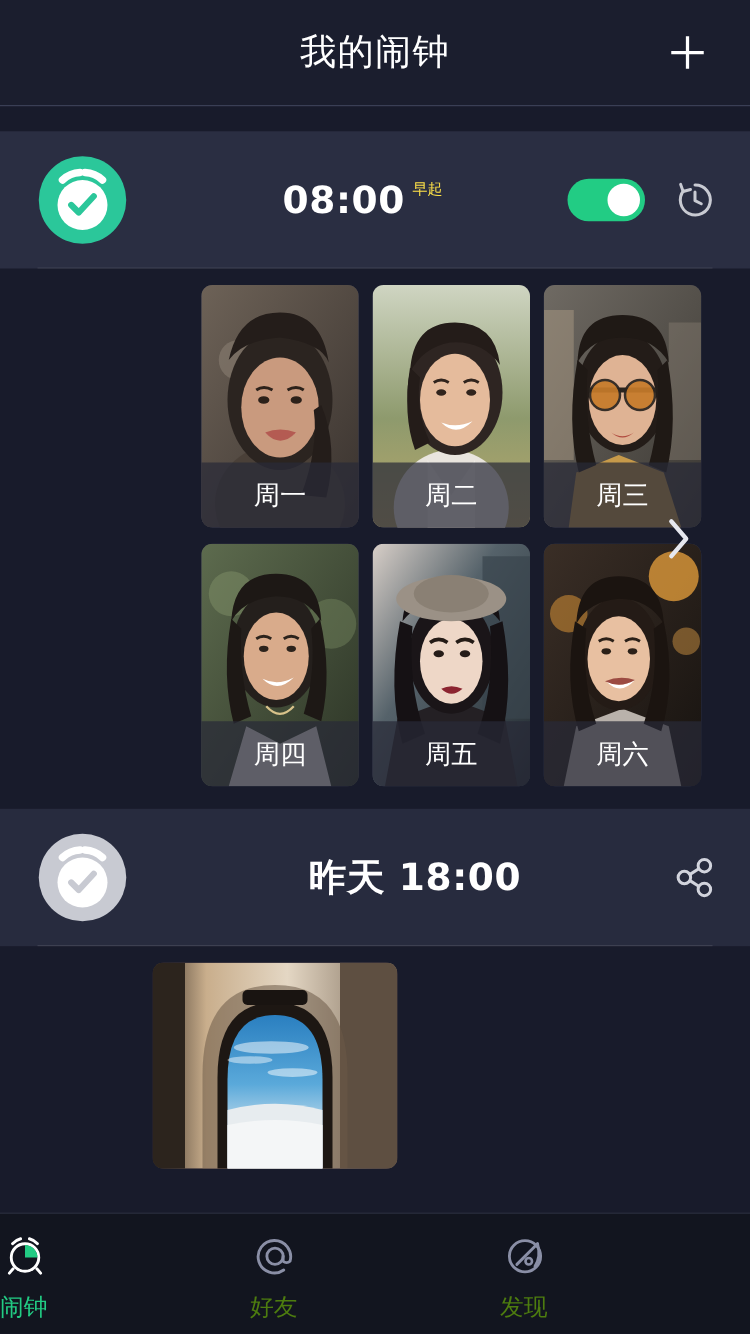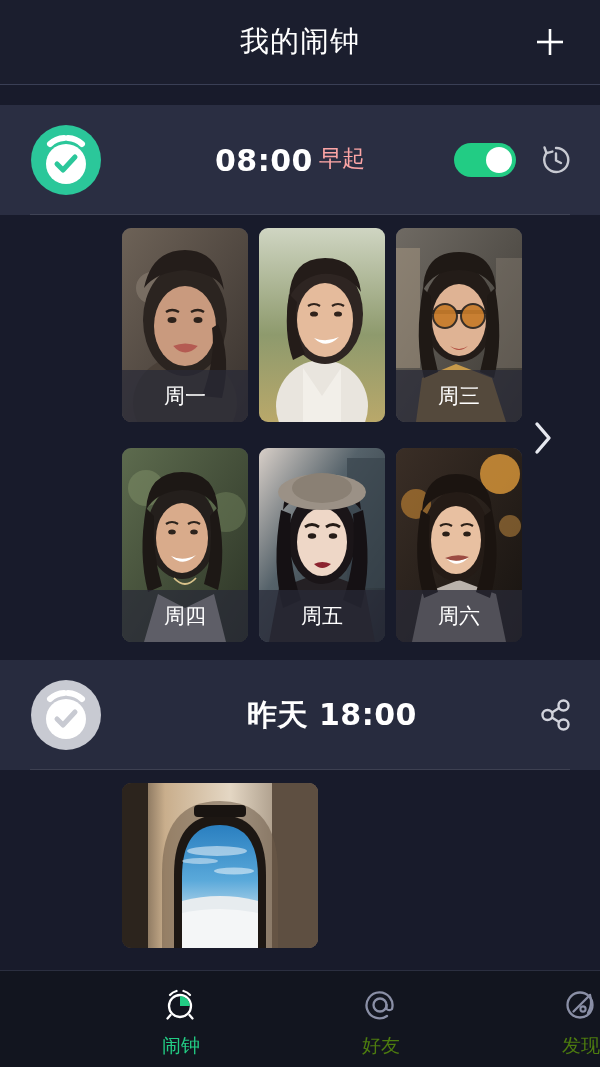--- a/index.html
+++ b/index.html
@@ -41,40 +41,40 @@
     display:flex; align-items:center; padding:0 26px 0 30px;
   }
   .alarm-row.inactive { background:#272b3e; }
   .alarm-row::after {
     content:""; position:absolute; left:30px; right:30px; bottom:0;
     height:1px; background:rgba(255,255,255,0.10);
   }
   .alarm-icon { width:72px; height:72px; flex:0 0 72px; margin-right:24px; }
   .alarm-text { flex:1 1 auto; display:flex; justify-content:center; gap:6px; }
   .alarm-time { font-size:30px; color:#ffffff; font-weight:bold; letter-spacing:0.5px; }
-  .alarm-label { font-size:23px; color:#fca5a5; }
+  .alarm-label { font-size:12px; color:#fde047; }
   .alarm-actions { display:flex; align-items:center; gap:22px; flex:0 0 auto; }
 
   .toggle {
     width:62px; height:34px; border-radius:17px; background:#22cc84;
     position:relative; cursor:pointer; flex:0 0 62px;
   }
   .toggle .knob {
     position:absolute; top:4px; right:4px; width:26px; height:26px;
     border-radius:50%; background:#ffffff;
   }
   .icon-btn { width:36px; height:36px; display:flex; align-items:center; justify-content:center; cursor:pointer; }
 
   
   .grid-section {
     position:relative; background:#181b2b;
     padding:13px 0 18px 0;
     flex:0 0 auto;
   }
-  .grid-rows { display:flex; flex-direction:column; gap:26px; padding-left:122px; }
+  .grid-rows { display:flex; flex-direction:column; gap:13px; padding-left:122px;align-items:center; }
   .grid-row { display:flex; gap:11px; }
   .day-card {
     position:relative; width:126px; height:194px; border-radius:9px;
     overflow:hidden; cursor:pointer; flex:0 0 126px;
     background:#3a3d4e;
   }
   .day-card .photo { position:absolute; inset:0; }
   .day-card .photo svg { width:100%; height:100%; display:block; }
   .day-card .cap {
     position:absolute; left:0; right:0; bottom:0; height:52px;
@@ -95,21 +95,21 @@
     background:#2a2433;
   }
   .flight-card svg { width:100%; height:100%; display:block; }
 
   
   .tabbar {
     flex:0 0 97px; height:97px; background:#12151f;
     border-top:1px solid #2b2f40;
     display:flex; align-items:flex-start; padding-top:14px;
   }
-  .tab { flex:1 1 0; display:flex; flex-direction:column; align-items:flex-end; gap:8px; cursor:pointer; }
+  .tab { flex:1 1 0; display:flex; flex-direction:column; align-items:flex-start; gap:8px; cursor:pointer; }
   .tab .tab-ico { width:40px; height:40px; display:flex; align-items:center; justify-content:center; }
   .tab .tab-lbl { font-size:19px; color:#4d7c0f; }
   .tab.active .tab-lbl { color:#22cc84; }
 </style>
 </head>
 <body>
 
 <div class="app">
 
   <div class="header">
@@ -200,20 +200,21 @@
               <ellipse cx="66" cy="92" rx="28" ry="37" fill="#e5bb9c"></ellipse>
               <ellipse cx="55" cy="86" rx="4" ry="2.6" fill="#30231c"></ellipse>
               <ellipse cx="79" cy="86" rx="4" ry="2.6" fill="#30231c"></ellipse>
               <path d="M49 78 Q55 74 61 78" stroke="#30231c" stroke-width="2.2" fill="none"></path>
               <path d="M73 78 Q79 74 85 78" stroke="#30231c" stroke-width="2.2" fill="none"></path>
               <path d="M55 110 Q67 122 80 109 Q67 115 55 110Z" fill="#ffffff"></path>
               <path d="M30 70 Q32 30 66 30 Q98 30 102 64 Q88 44 62 46 Q40 50 30 70Z" fill="#241c19"></path>
               <path d="M30 66 Q24 104 34 132 L46 126 Q34 100 38 74Z" fill="#241c19"></path>
             </svg>
           </div>
+          <div class="cap">周二</div>
         </div>
 
         <div class="day-card">
           <div class="photo">
             <svg viewBox="0 0 126 194" preserveAspectRatio="xMidYMid slice">
               <defs>
                   <linearGradient id="bgC" x1="0" y1="0" x2="1" y2="1">
                 <stop offset="0%" stop-color="#6f6a63"></stop>
                     <stop offset="100%" stop-color="#3b3833"></stop>
                   </linearGradient>

